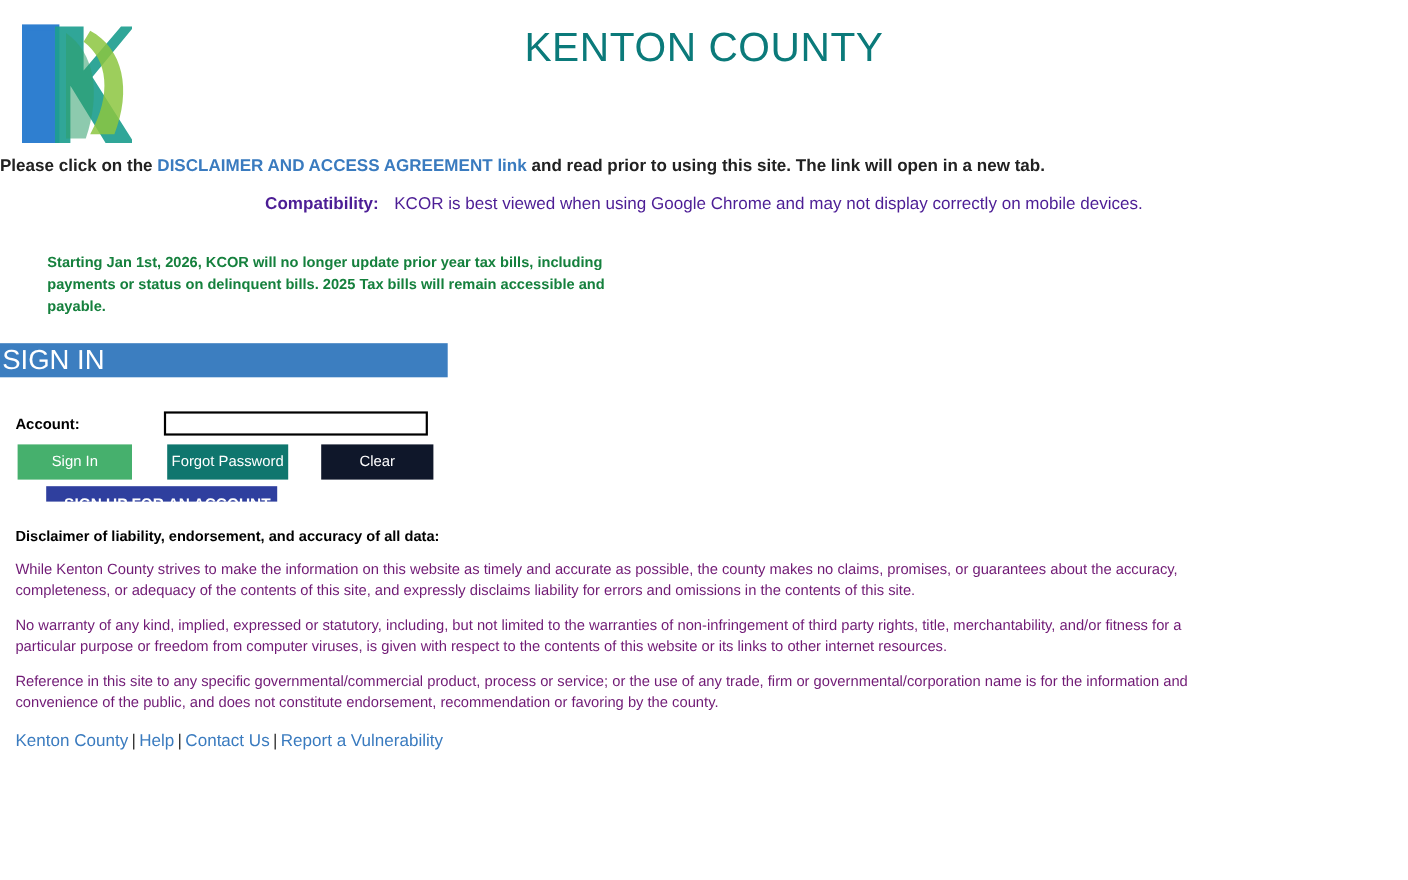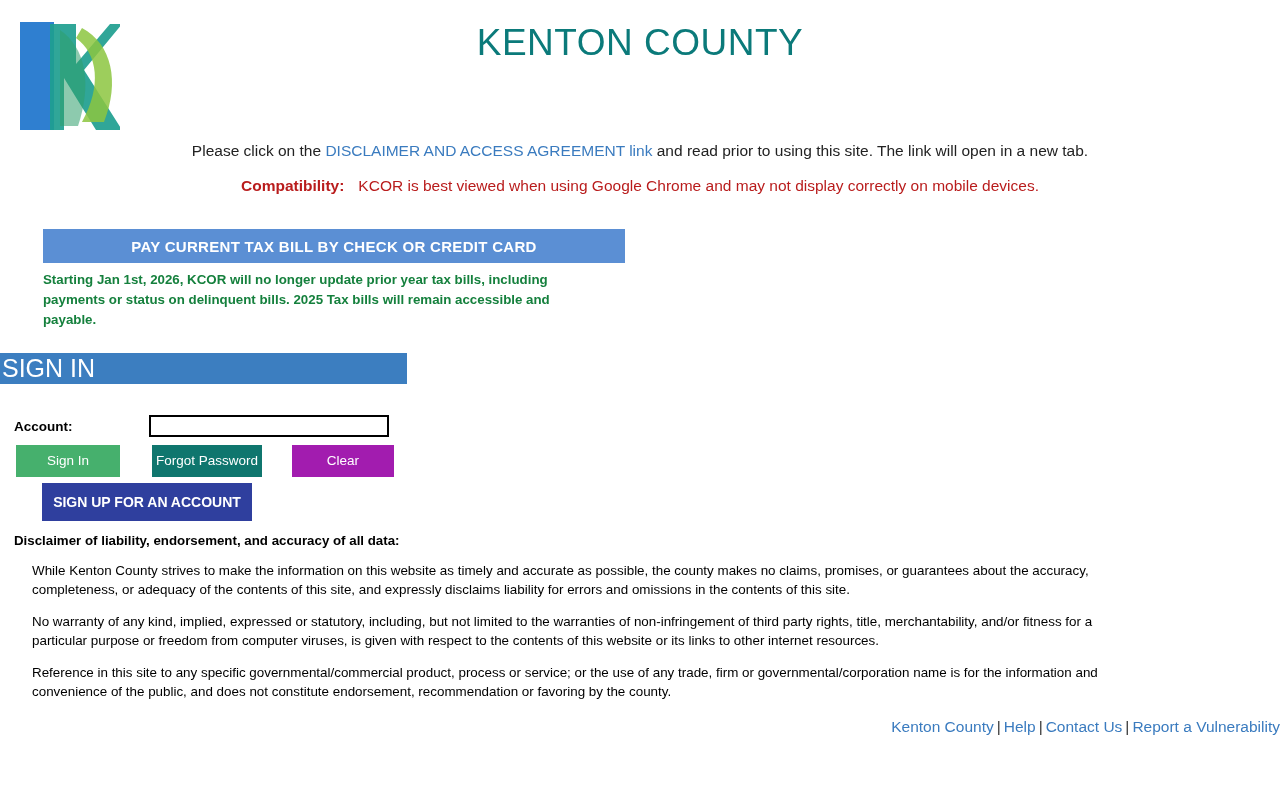--- a/index.html
+++ b/index.html
@@ -38,34 +38,35 @@
     text-align: center;
     color: #0b7a7a;
     font-size: 37px;
     line-height: 49px;
     letter-spacing: 0.5px;
     font-weight: 400;
   }
 
   
   .intro {
-    text-align: center;
+    text-align: left;
     font-size: 15.5px;
     color: #222;
     margin-top: 2px;
+    font-weight: bold;
   }
   .intro a {
     color: #3a7bbf;
     text-decoration: none;
   }
   .compat {
     text-align: center;
     font-size: 15.5px;
     margin-top: 17px;
-    color: #b91c1c;
+    color: #4c1d95;
   }
   .compat b { font-weight: bold; }
   .compat .spacer { display: inline-block; width: 14px; }
 
   
   .bigbtns {
     margin-top: 34px;
     padding-left: 43px;
   }
   .bigbtn {
@@ -145,58 +146,57 @@
     font-size: 13.5px;
     border: none;
     cursor: pointer;
     font-family: "Liberation Sans", sans-serif;
     text-align: center;
     line-height: 32px;
     padding: 0;
   }
   .sbtn.signin { width: 104px; background: #46b06d; margin-left: 2px; }
   .sbtn.forgot { width: 110px; background: #0f766e; margin-left: 32px; overflow: hidden; white-space: nowrap; }
-  .sbtn.clear  { width: 102px; background: #a21caf; margin-left: 30px; }
+  .sbtn.clear  { width: 102px; background: #0f172a; margin-left: 30px; }
 
   .signup {
     margin-top: 6px;
     margin-left: 28px;
     width: 210px;
-    height: 38px;
+    height: 14px;
     line-height: 30px;
     background: #2f3f9e;
     color: #fff;
-    text-align: center;
+    text-align: right;
     font-size: 14px;
     font-weight: bold;
     border: none;
     cursor: pointer;
     font-family: "Liberation Sans", sans-serif;
   }
 
   
   .disclaimer-title {
     margin-top: 12px;
     margin-left: 14px;
     font-size: 13.3px;
     font-weight: bold;
   }
   .para {
-    margin: 13px 0 0 32px;
+    margin: 13px 0 0 14px;
     width: 1118px;
     font-size: 13.4px;
     line-height: 19px;
-    color: #000000;
+    color: #701a75;
   }
 
   .footer {
     margin: 17px 0 0 14px;
     font-size: 15.5px;
     color: #3a7bbf;
-    text-align: right;
   }
   .footer a {
     color: #3a7bbf;
     text-decoration: none;
   }
   .footer .sep { color: #333; margin: 0 3px; }
 </style>
 </head>
 <body>
 
@@ -218,21 +218,20 @@
 
 <div class="intro">
   <span>Please click on the </span><a href="#">DISCLAIMER AND ACCESS AGREEMENT link</a><span> and read prior to using this site. The link will open in a new tab.</span>
 </div>
 
 <div class="compat">
   <b>Compatibility:</b><span class="spacer"></span><span>KCOR is best viewed when using Google Chrome and may not display correctly on mobile devices.</span>
 </div>
 
 <div class="bigbtns">
-  <button class="bigbtn pay">PAY CURRENT TAX BILL BY CHECK OR CREDIT CARD</button>
 </div>
 
 <div class="notice">Starting Jan 1st, 2026, KCOR will no longer update prior year tax bills, including payments or status on delinquent bills. 2025 Tax bills will remain accessible and payable.</div>
 
 <div class="signin-bar">SIGN IN</div>
 
 <div class="form">
   <div class="form-row">
     <div class="form-label">Account:</div>
     <input class="form-input account" type="text" placeholder="" style="">

